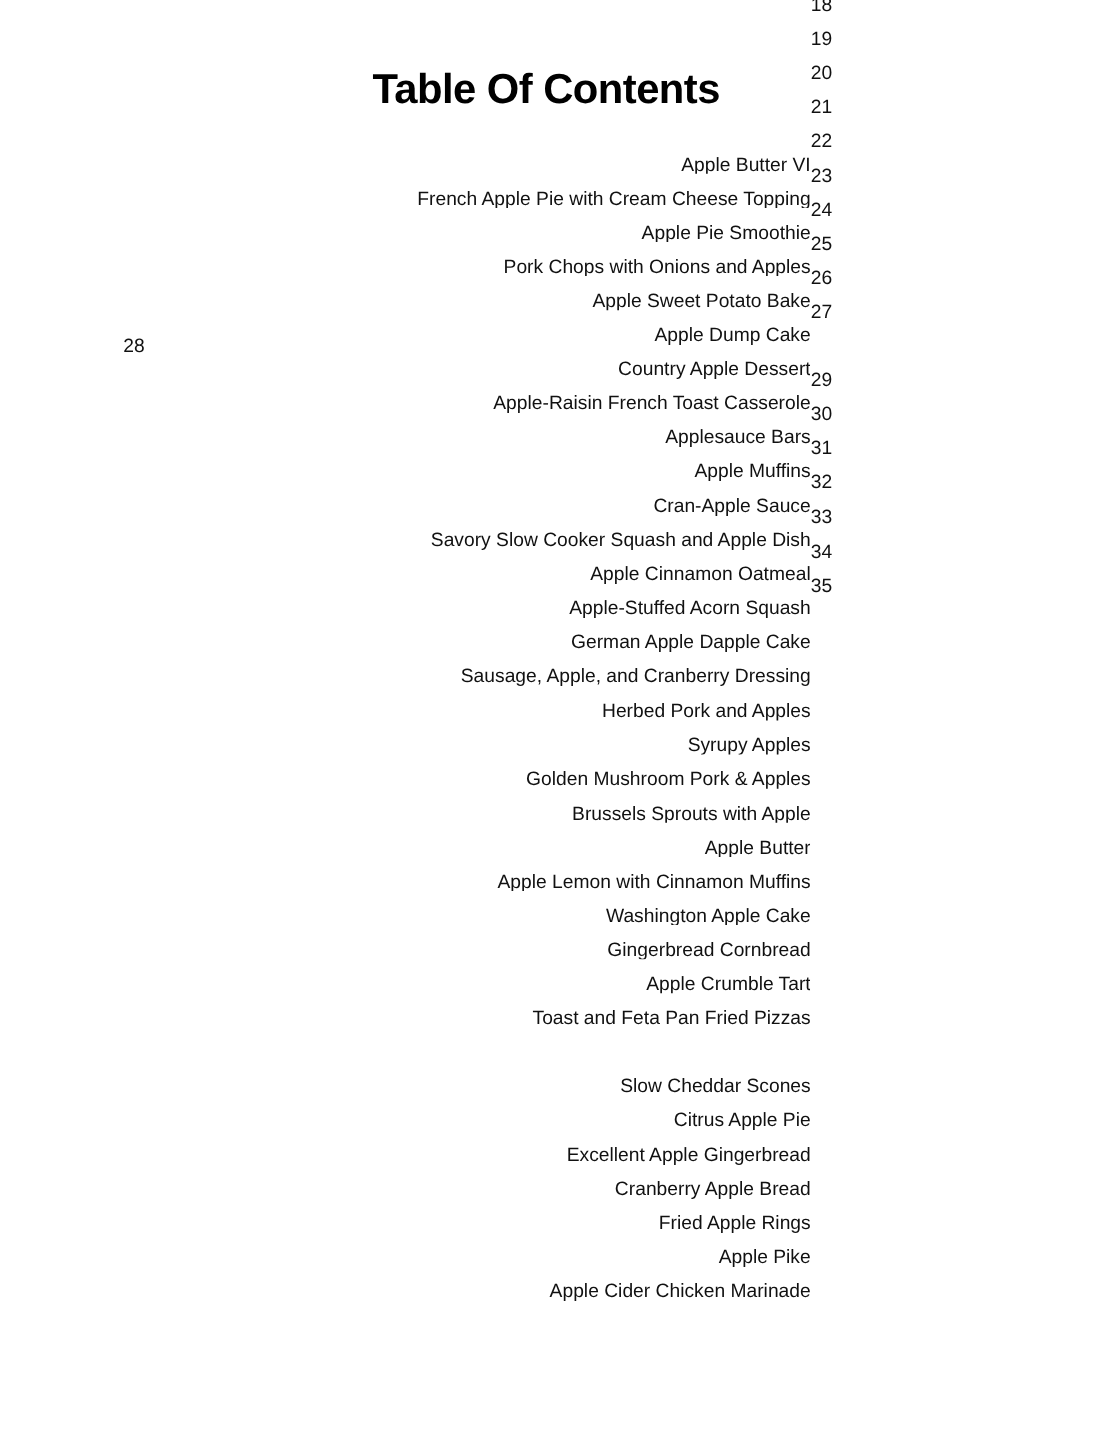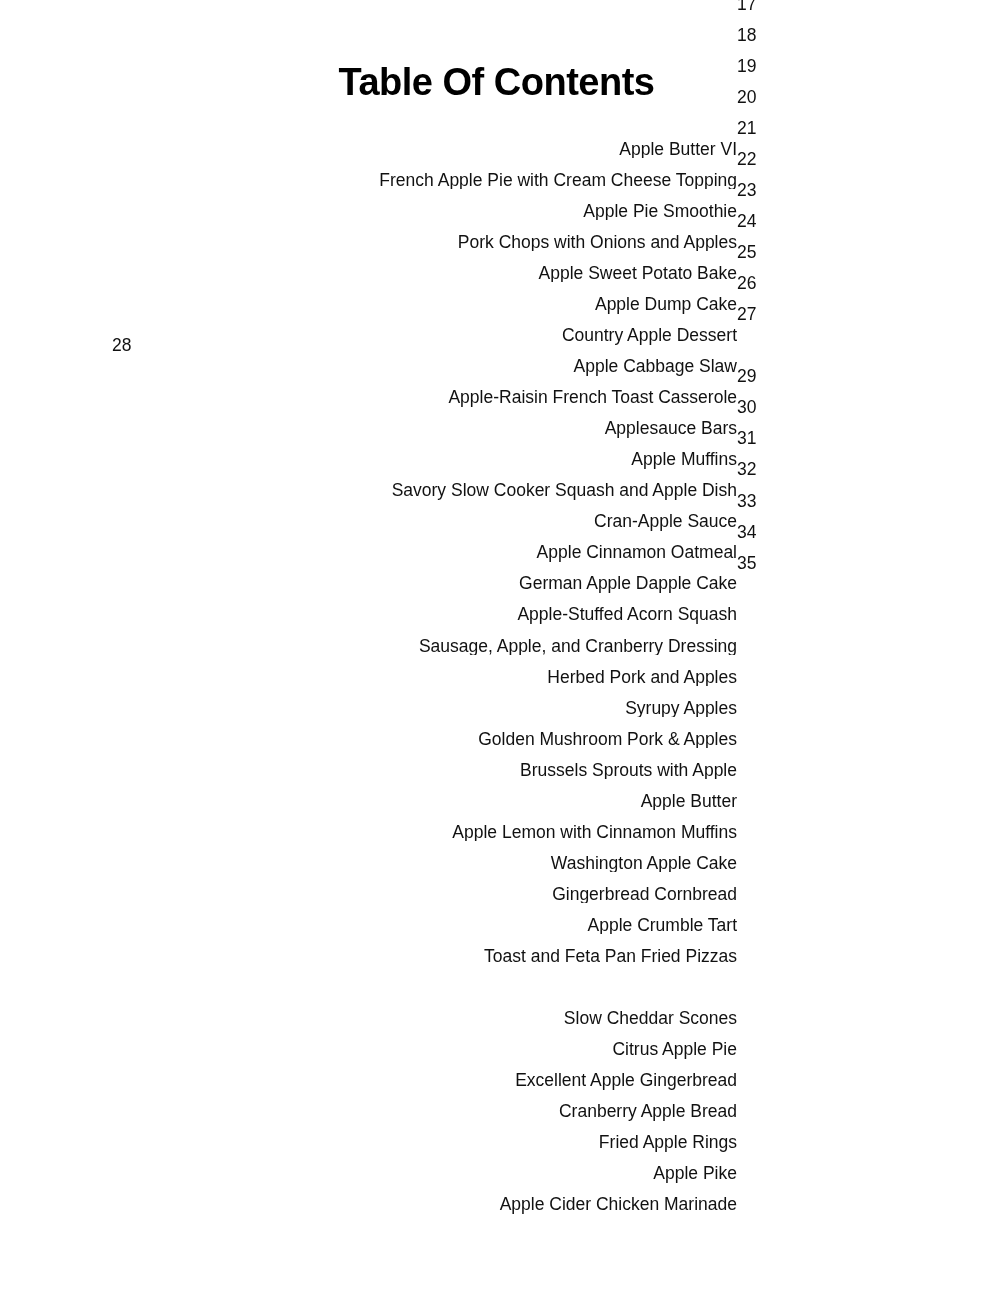--- a/index.html
+++ b/index.html
@@ -81,54 +81,50 @@
       </div>
       <div class="row">
         <span class="name">Apple Dump Cake</span>
         <span class="page">6</span>
       </div>
       <div class="row">
         <span class="name">Country Apple Dessert</span>
         <span class="page">7</span>
       </div>
       <div class="row">
-        <span class="name">Apple Cabbage Slaw</span>
-        <span class="page">8</span>
-      </div>
-      <div class="row">
         <span class="name">Apple-Raisin French Toast Casserole</span>
         <span class="page">9</span>
       </div>
       <div class="row">
         <span class="name">Applesauce Bars</span>
         <span class="page">10</span>
       </div>
       <div class="row">
         <span class="name">Apple Muffins</span>
         <span class="page">11</span>
       </div>
       <div class="row">
+        <span class="name">Cran-Apple Sauce</span>
+        <span class="page">12</span>
+      </div>
+      <div class="row">
         <span class="name">Savory Slow Cooker Squash and Apple Dish</span>
         <span class="page">13</span>
       </div>
       <div class="row">
-        <span class="name">Cran-Apple Sauce</span>
-        <span class="page">12</span>
-      </div>
-      <div class="row">
         <span class="name">Apple Cinnamon Oatmeal</span>
         <span class="page">14</span>
       </div>
       <div class="row">
+        <span class="name">Apple-Stuffed Acorn Squash</span>
+        <span class="page">16</span>
+      </div>
+      <div class="row">
         <span class="name">German Apple Dapple Cake</span>
         <span class="page">15</span>
-      </div>
-      <div class="row">
-        <span class="name">Apple-Stuffed Acorn Squash</span>
-        <span class="page">16</span>
       </div>
       <div class="row">
         <span class="name">Sausage, Apple, and Cranberry Dressing</span>
         <span class="page">17</span>
       </div>
       <div class="row">
         <span class="name">Herbed Pork and Apples</span>
         <span class="page">18</span>
       </div>
       <div class="row">

